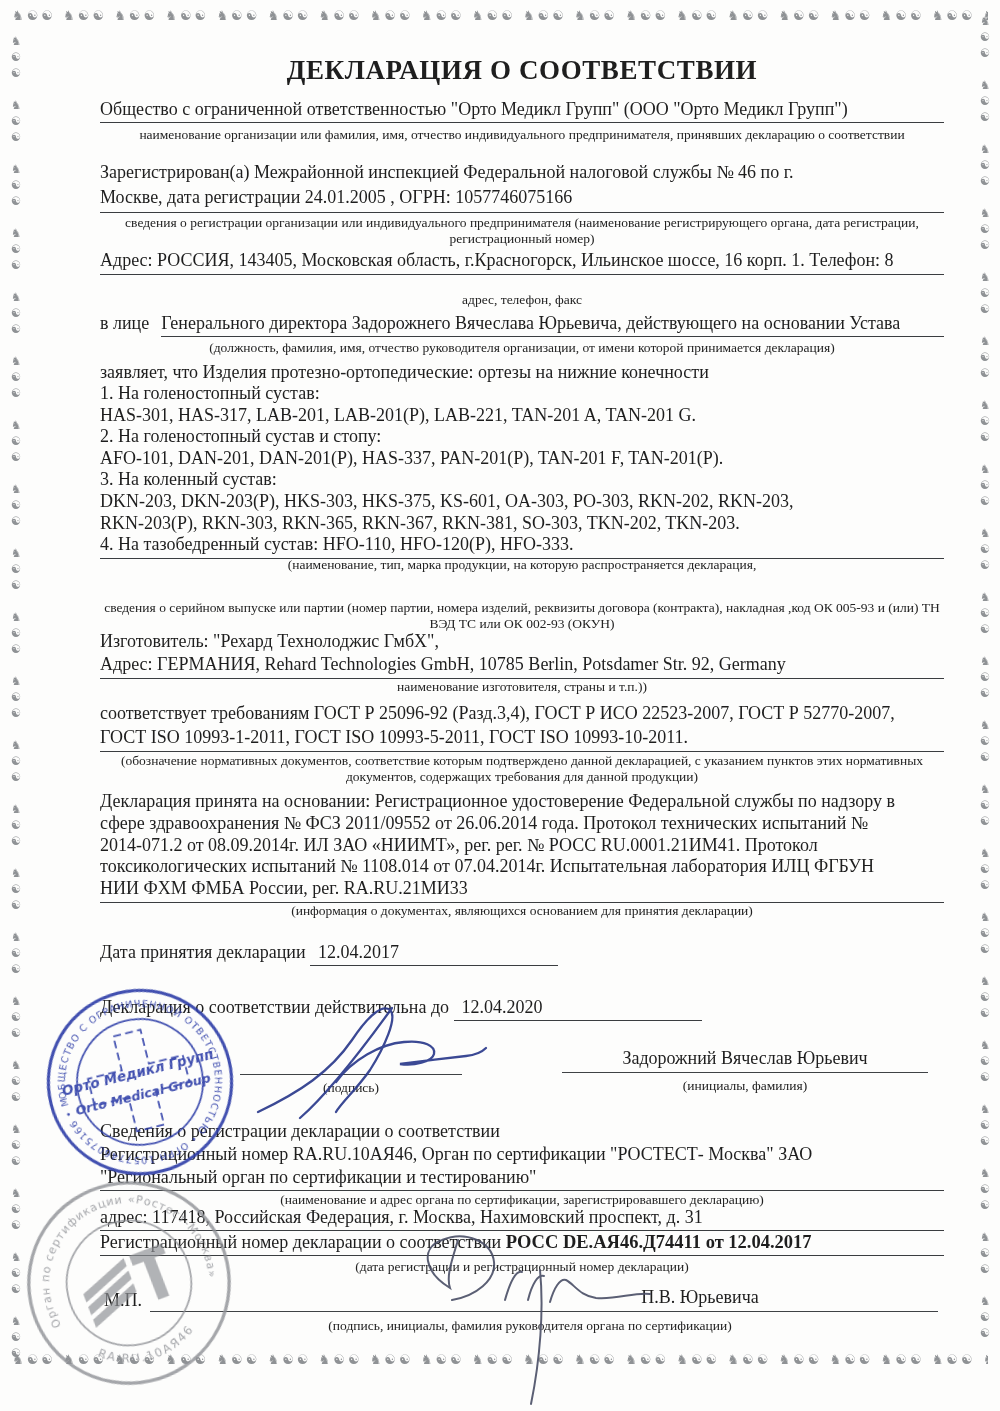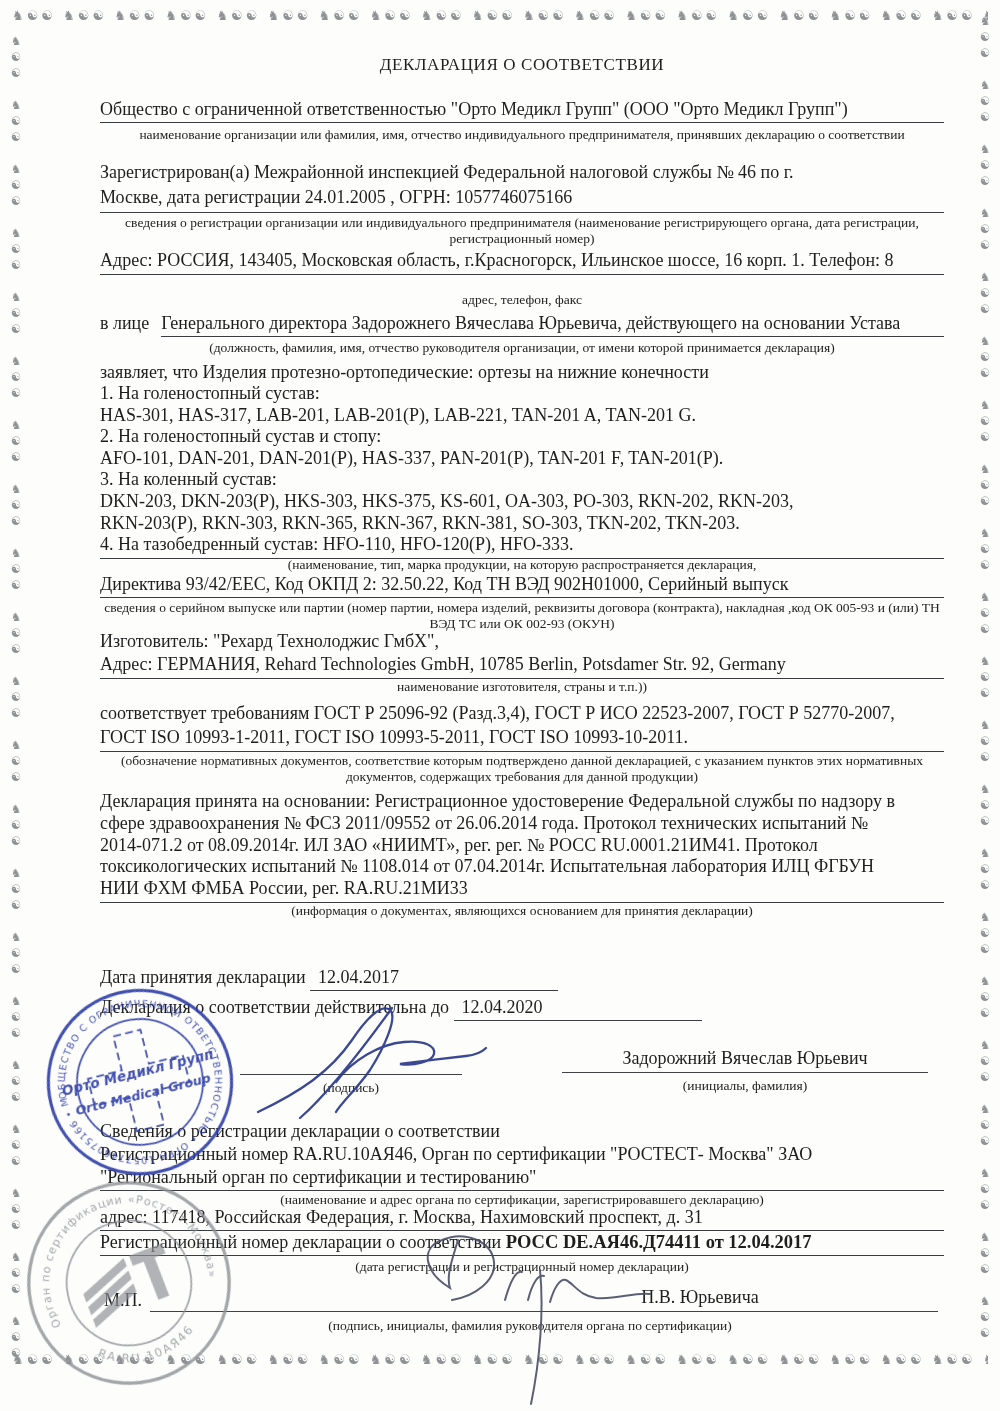--- a/index.html
+++ b/index.html
@@ -7,21 +7,21 @@
     position:relative; width:1000px; height:1411px; margin:0 auto;
     background:#fdfdfc; overflow:hidden;
     font-family:"Liberation Serif", serif; color:#1e1e1e;
   }
   .abs{position:absolute;}
   .content-line{font-size:18px; line-height:22px;}
   .lines{font-size:18px;}
   .cap{font-size:13.5px; line-height:15.5px; text-align:center; color:#222;}
   .ul{border-bottom:1.6px solid #3a3d40; padding-bottom:2px;}
   .block{position:absolute; left:100px; width:844px;}
-  .title{font-weight:normal; font-size:17px; letter-spacing:.6px; text-align:center;}
+  .title{font-weight:bold; font-size:27px; letter-spacing:.6px; text-align:center;}
   .flexrow{display:flex; align-items:baseline;}
   .flexrow .fill{flex:1 1 auto; border-bottom:1.6px solid #3a3d40; padding-bottom:2px;}
   .flexrow .lbl{white-space:nowrap;}
   .dateval{display:inline-block; width:240px; border-bottom:1.6px solid #3a3d40; padding:0 0 2px 8px;}
   .boldval{font-weight:bold; font-size:18.5px;}
   .rule{border-top:1.6px solid #3f4245; height:0;}
   .border-orn{
     font-family:"DejaVu Sans", sans-serif; color:#8f9295; overflow:hidden;
     white-space:nowrap; user-select:none;
   }
@@ -71,21 +71,20 @@
     <div>HAS-301, HAS-317, LAB-201, LAB-201(P), LAB-221, TAN-201 A, TAN-201 G.</div>
     <div>2. На голеностопный сустав и стопу:</div>
     <div>AFO-101, DAN-201, DAN-201(P), HAS-337, PAN-201(P), TAN-201 F, TAN-201(P).</div>
     <div>3. На коленный сустав:</div>
     <div>DKN-203, DKN-203(P), HKS-303, HKS-375, KS-601, OA-303, PO-303, RKN-202, RKN-203,</div>
     <div>RKN-203(P), RKN-303, RKN-365, RKN-367, RKN-381, SO-303, TKN-202, TKN-203.</div>
     <div class="ul">4. На тазобедренный сустав: HFO-110, HFO-120(P), HFO-333.</div>
   </div>
   <div class="block cap" style="top:557px;">(наименование, тип, марка продукции, на которую распространяется декларация,</div>
 
-  <div class="block content-line ul" style="top:573px;">Директива 93/42/ЕЕС, Код ОКПД 2:  32.50.22, Код ТН ВЭД 902Н01000, Серийный выпуск</div>
   <div class="block cap" style="top:600px;">сведения о серийном выпуске или партии (номер партии, номера изделий, реквизиты договора (контракта), накладная ,код ОК 005-93 и (или) ТН ВЭД ТС или ОК 002-93 (ОКУН)</div>
 
   <div class="block lines ul" style="top:630px; line-height:23px;">
     <div>Изготовитель: "Рехард Технолоджис ГмбХ",</div>
     <div>Адрес: ГЕРМАНИЯ, Rehard Technologies GmbH, 10785 Berlin, Potsdamer Str. 92, Germany</div>
   </div>
   <div class="block cap" style="top:679px;">наименование изготовителя, страны и т.п.))</div>
 
   <div class="block lines ul" style="top:702px; line-height:23.5px;">
     <div>соответствует требованиям ГОСТ Р 25096-92 (Разд.3,4), ГОСТ Р ИСО 22523-2007, ГОСТ Р 52770-2007,</div>
@@ -95,21 +94,21 @@
 
   <div class="block lines ul" style="top:791px; line-height:21.8px;">
     <div>Декларация принята на основании: Регистрационное удостоверение Федеральной службы по надзору в</div>
     <div>сфере здравоохранения № ФСЗ 2011/09552 от 26.06.2014 года. Протокол  технических испытаний №</div>
     <div>2014-071.2 от 08.09.2014г. ИЛ ЗАО «НИИМТ», рег. рег. № РОСС RU.0001.21ИМ41. Протокол</div>
     <div>токсикологических испытаний № 1108.014 от 07.04.2014г. Испытательная лаборатория ИЛЦ ФГБУН</div>
     <div>НИИ ФХМ ФМБА России, рег. RA.RU.21МИ33</div>
   </div>
   <div class="block cap" style="top:903px;">(информация о документах, являющихся основанием для принятия декларации)</div>
 
-  <div class="block content-line" style="top:941px;margin-top:25px;">
+  <div class="block content-line" style="top:941px;">
     <span>Дата принятия декларации</span>
     <span class="dateval">12.04.2017</span>
   </div>
   <div class="block content-line" style="top:996px;">
     <span>Декларация о соответствии действительна до</span>
     <span class="dateval">12.04.2020</span>
   </div>
 
   <div class="abs rule" style="left:240px; top:1074px; width:222px;"></div>
   <div class="abs cap" style="left:240px; top:1080px; width:222px;">(подпись)</div>

